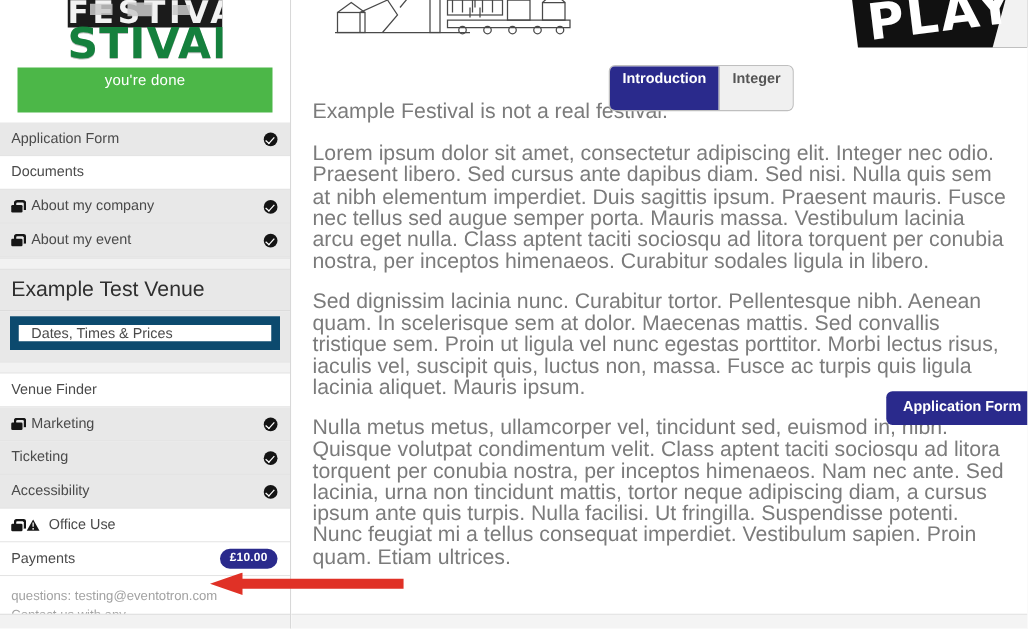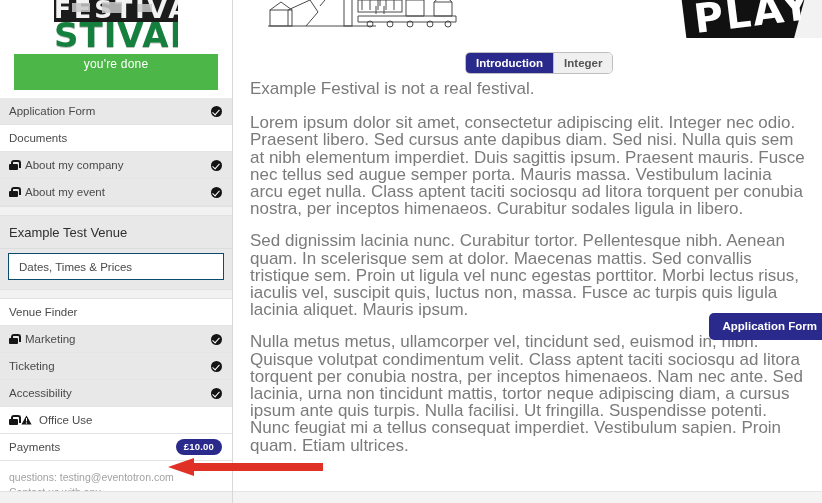--- a/index.html
+++ b/index.html
@@ -160,30 +160,30 @@
     border: solid #ffffff;
     border-width: 0 1.6px 1.6px 0;
     transform: rotate(42deg);
   }
 
   .venue-header {
     height: 33px;
     display: flex;
     align-items: center;
     padding: 0 9px;
-    font-size: 13px;
+    font-size: 17px;
     color: #2f2f2f;
     background: #e8e8e8;
     border-bottom: 1px solid #dcdcdc;
   }
   .venue-sub-wrap { background: #e8e8e8; padding: 4px 8px 9px 8px; }
   .venue-sub {
     height: 27px;
     background: #ffffff;
-    border: 1px solid #0c4a6e;
+    border: 7px solid #0c4a6e;
     display: flex;
     align-items: center;
     padding: 0 10px;
     font-size: 11.5px;
     color: #4a4a4a;
     cursor: pointer;
   }
 
   .badge {
     flex: 0 0 auto;
@@ -255,26 +255,26 @@
     position: absolute;
     right: 4px; top: -8px;
     width: 30px; height: 95px;
     background: #ffffff;
     transform: rotate(22deg);
     opacity: .95;
   }
 
   .tabs {
     position: absolute;
-    left: 232px; top: 52px;
+    left: 254px; top: 52px;
     display: flex;
     border-radius: 5px;
     overflow: hidden;
     border: 1px solid #bfbfbf;
-    height: 22px;
+    height: 37px;
   }
   .tab {
     font-size: 11.5px;
     font-weight: bold;
     padding: 0 10px;
     line-height: 20px;
     cursor: pointer;
     color: #555555;
     background: #f0f0f0;
   }

